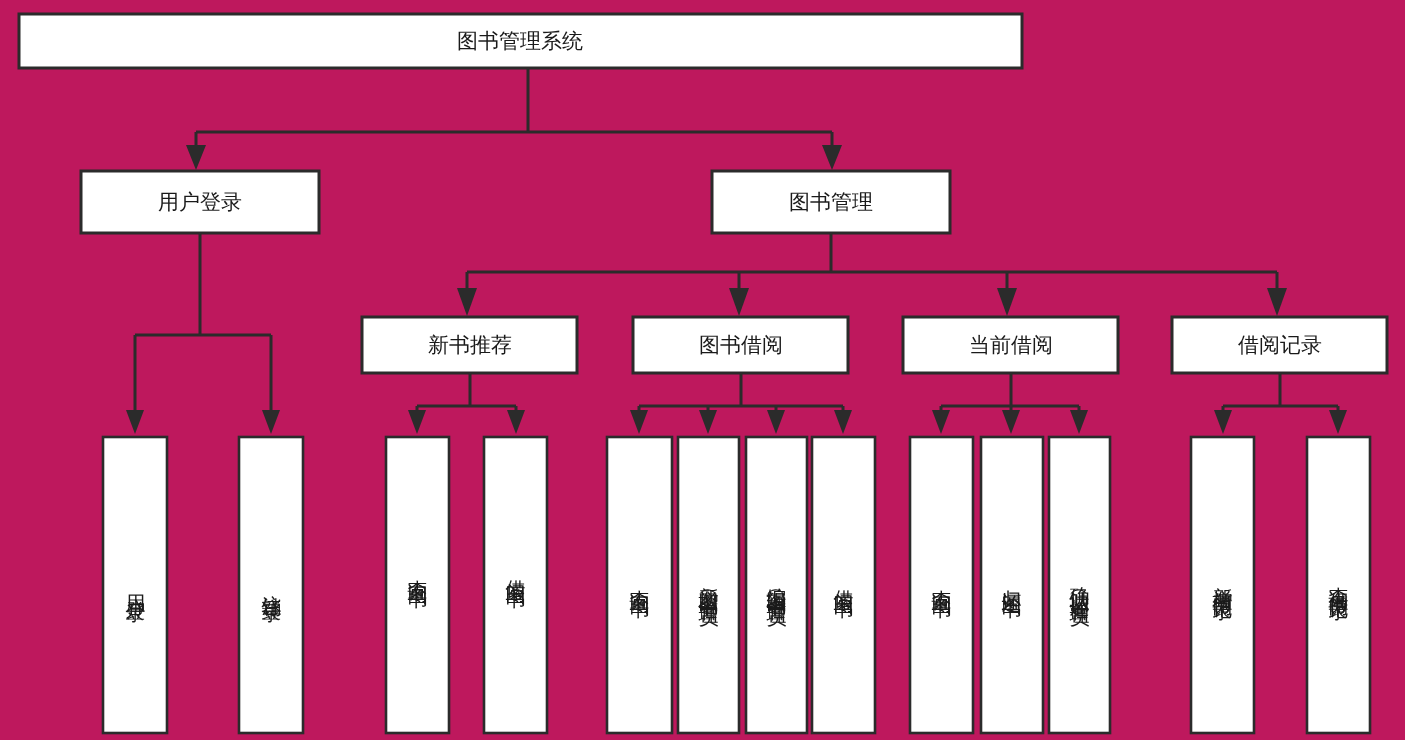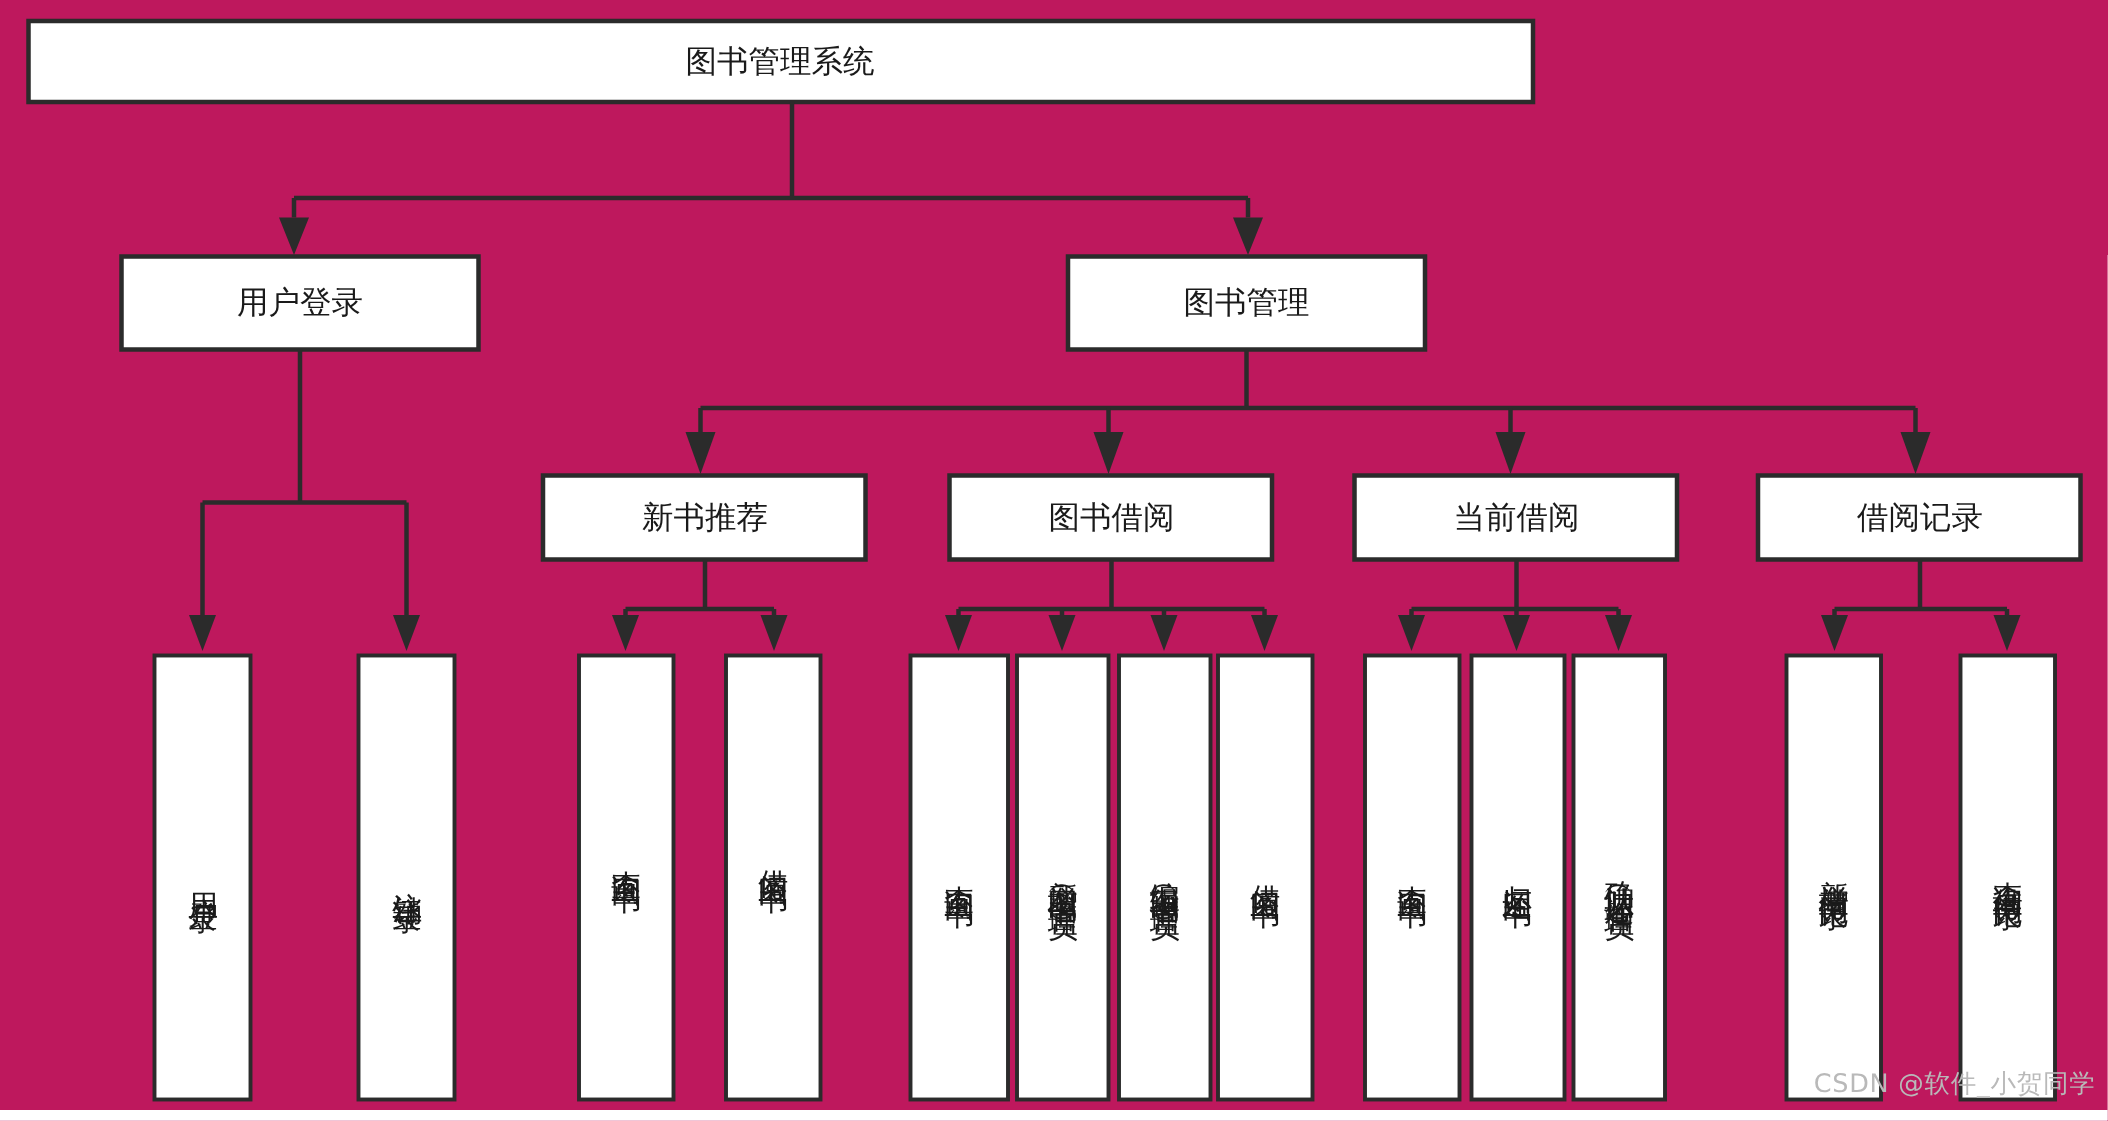--- a/index.html
+++ b/index.html
@@ -253,15 +253,14 @@
       <text class="node-label-v" x="1223" y="580">新增借阅记录</text>
     </g>
 
     <g>
       <rect class="node-rect-thin" x="1307" y="437" width="63" height="296"></rect>
       <text class="node-label-v" x="1339" y="580">查询借阅记录</text>
     </g>
 
   </svg>
 
-  <div class="watermark">CSDN @软件_小贺同学</div>
 
 </div>
 
 </body></html>

